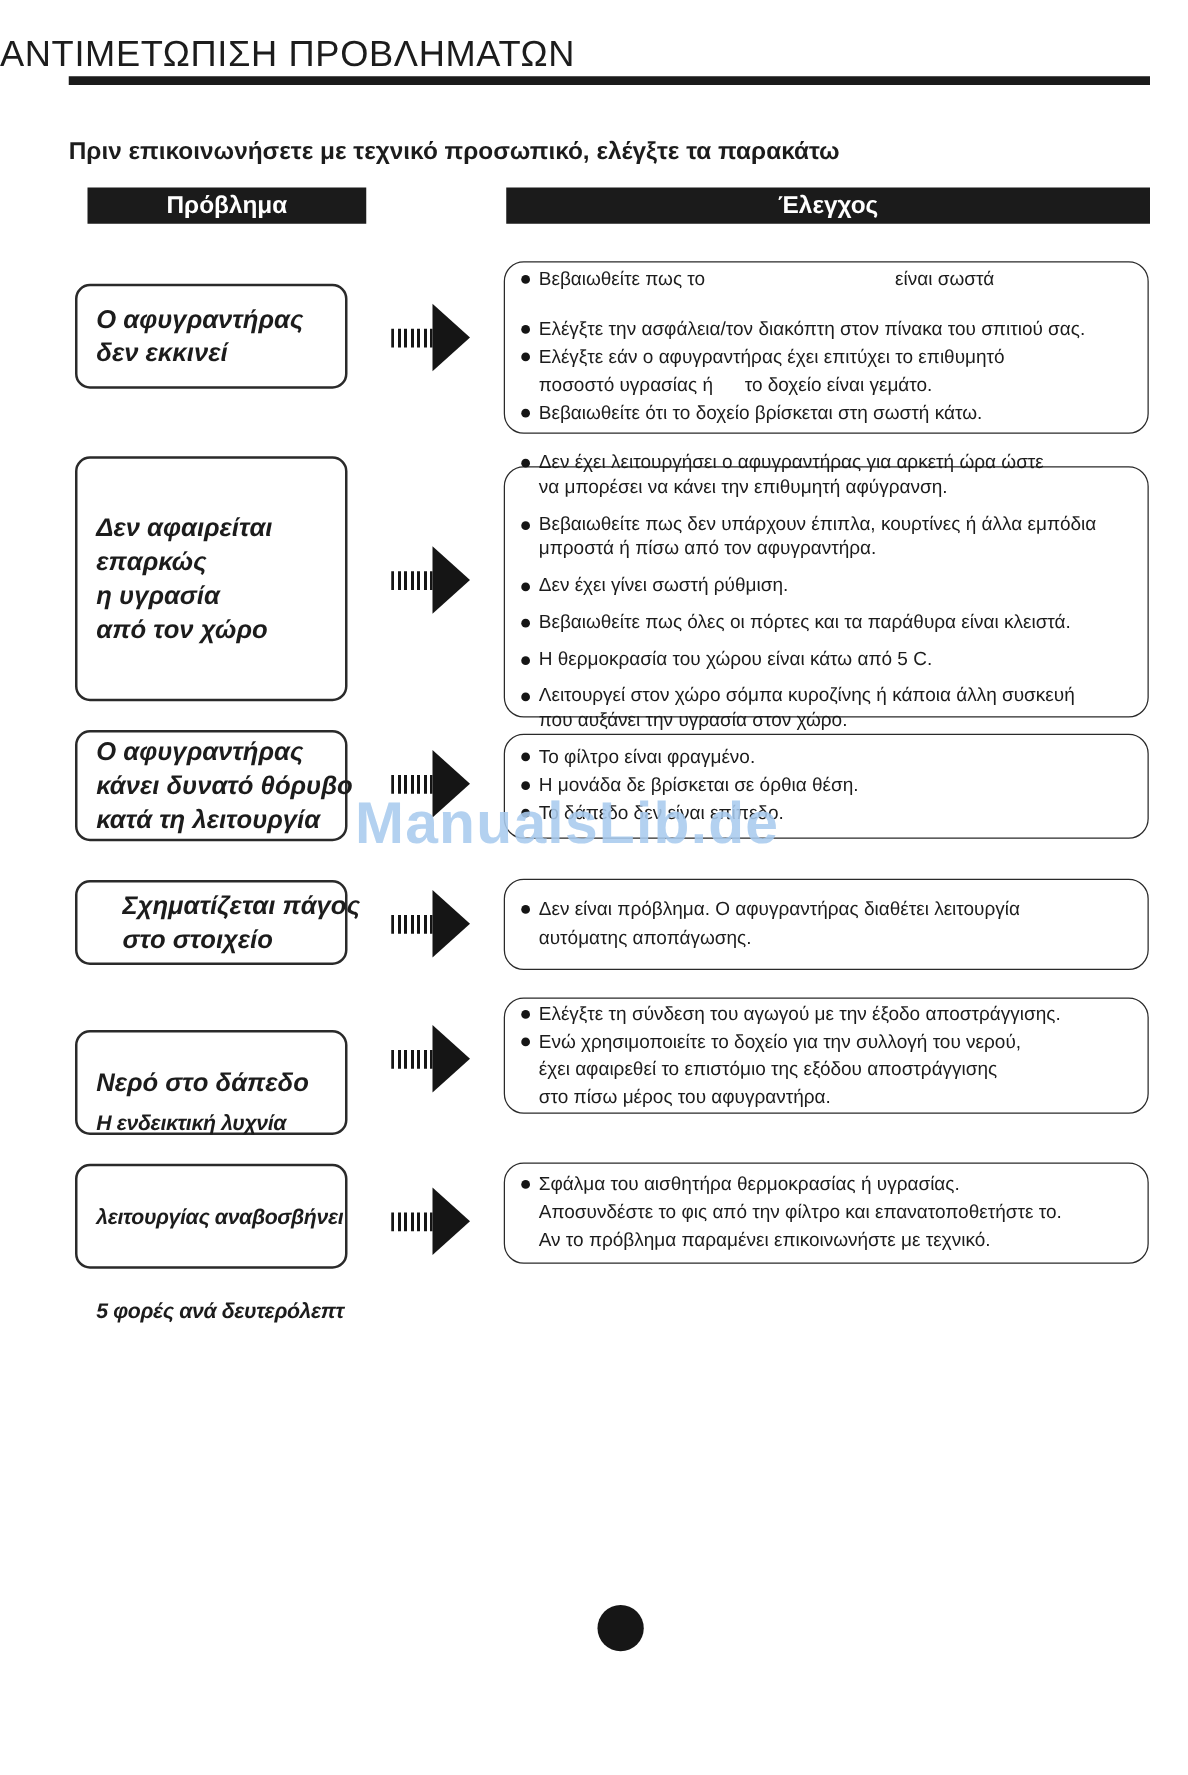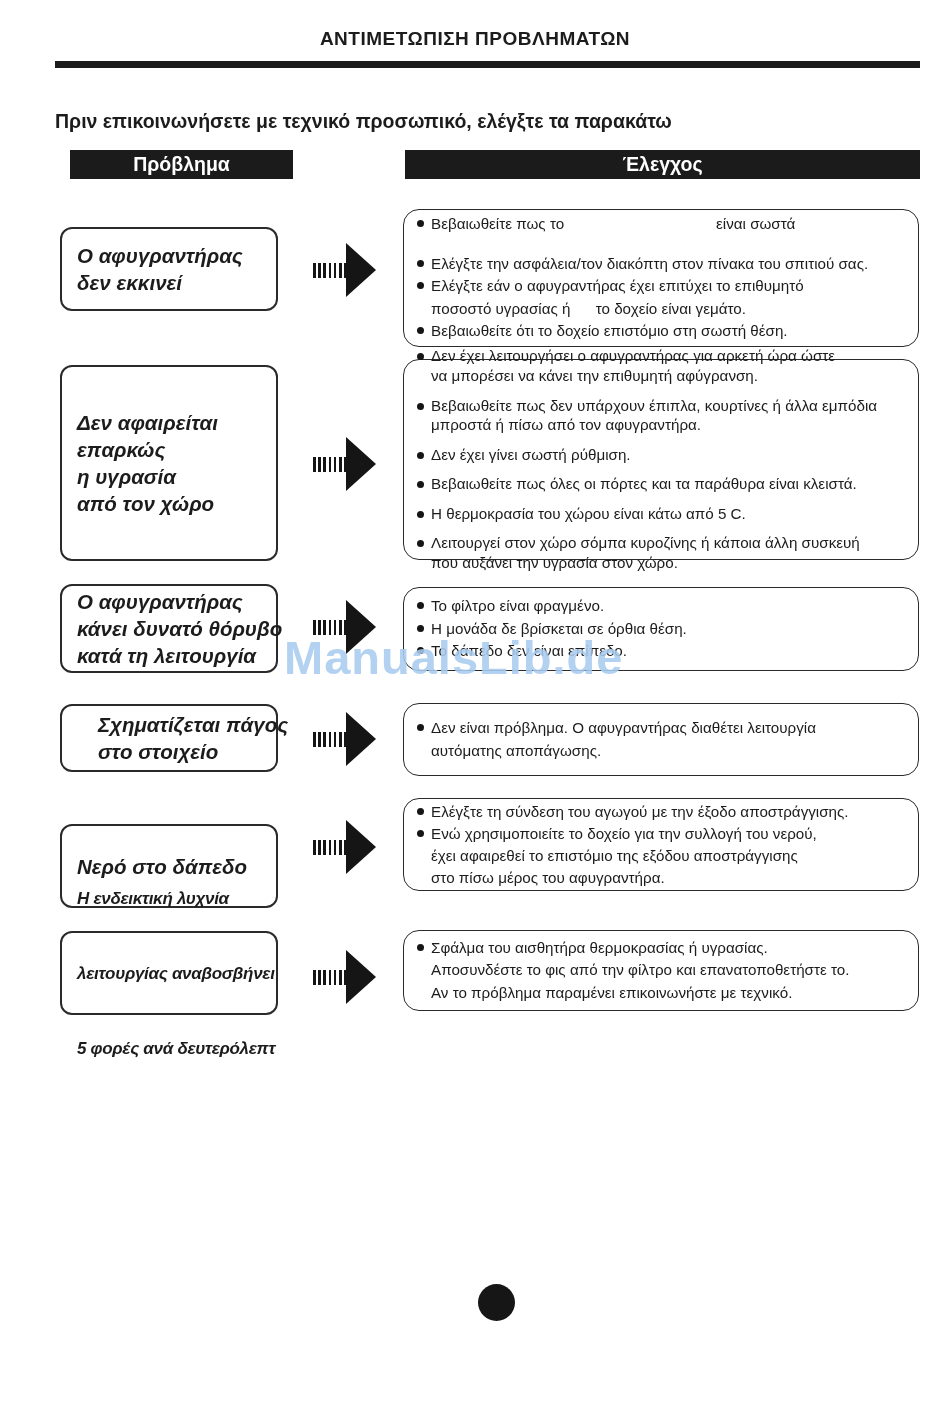--- a/index.html
+++ b/index.html
@@ -7,21 +7,21 @@
     position:relative;
     width:950px;height:1420px;
     background:#ffffff;
     font-family:"Liberation Sans", sans-serif;
     color:#1c1c1c;
     overflow:hidden;
   }
   
   .title{
     position:absolute;left:0;top:28px;width:100%;
-    text-align:center;font-size:19px;font-weight:bold;letter-spacing:.5px;
+    font-size:29px;font-weight:normal;letter-spacing:.5px;
   }
   .title-rule{
     position:absolute;left:55px;top:61px;width:865px;height:7px;background:#1b1b1b;
   }
   .intro{
     position:absolute;left:55px;top:110px;
     font-size:19.5px;font-weight:bold;
   }
   .colbar{
     position:absolute;top:150px;height:29px;background:#1b1b1b;color:#ffffff;
@@ -63,21 +63,21 @@
   #r4a{top:712px;} #r5a{top:820px;} #r6a{top:950px;}
   
   .cbox{
     position:absolute;left:403px;width:516px;box-sizing:border-box;
     border:1.6px solid #2a2a2a;border-radius:16px;background:#fff;
     display:flex;flex-direction:column;justify-content:center;
     padding:6px 12px 6px 13px;
     font-size:15.2px;line-height:22.5px;
   }
   #r1c{top:209px;height:138px;}
-  #r2c{top:359px;height:201px;line-height:19.6px;gap:10px;}
+  #r2c{top:373px;height:201px;line-height:19.6px;gap:10px;}
   #r3c{top:587px;height:84px;}
   #r4c{top:703px;height:73px;}
   #r5c{top:798px;height:93px;line-height:22px;}
   #r6c{top:930px;height:81px;}
   .citem{display:flex;align-items:flex-start;}
   .citem.gap-after{margin-bottom:17px;}
   .bullet{
     flex:none;width:7px;height:7px;border-radius:50%;background:#151515;
     margin-top:7px;margin-right:7px;
   }
@@ -129,21 +129,21 @@
     <div class="citem">
       <span class="bullet"></span>
       <div class="clines">
         <div>Ελέγξτε εάν ο αφυγραντήρας έχει επιτύχει το επιθυμητό</div>
         <div>ποσοστό υγρασίας ή&nbsp;&nbsp;&nbsp;&nbsp;&nbsp;&nbsp;το δοχείο είναι γεμάτο.</div>
       </div>
     </div>
     <div class="citem">
       <span class="bullet"></span>
       <div class="clines">
-          <div>Βεβαιωθείτε ότι το δοχείο επιστόμιο στη σωστή θέση.</div>
+          <div>Βεβαιωθείτε ότι το δοχείο βρίσκεται στη σωστή κάτω.</div>
         </div>
     </div>
   </div>
 
   <div class="pbox" id="r2p">
     <div class="pline">Δεν αφαιρείται</div>
     <div class="pline">επαρκώς</div>
     <div class="pline">η υγρασία</div>
     <div class="pline">από τον χώρο</div>
   </div>

